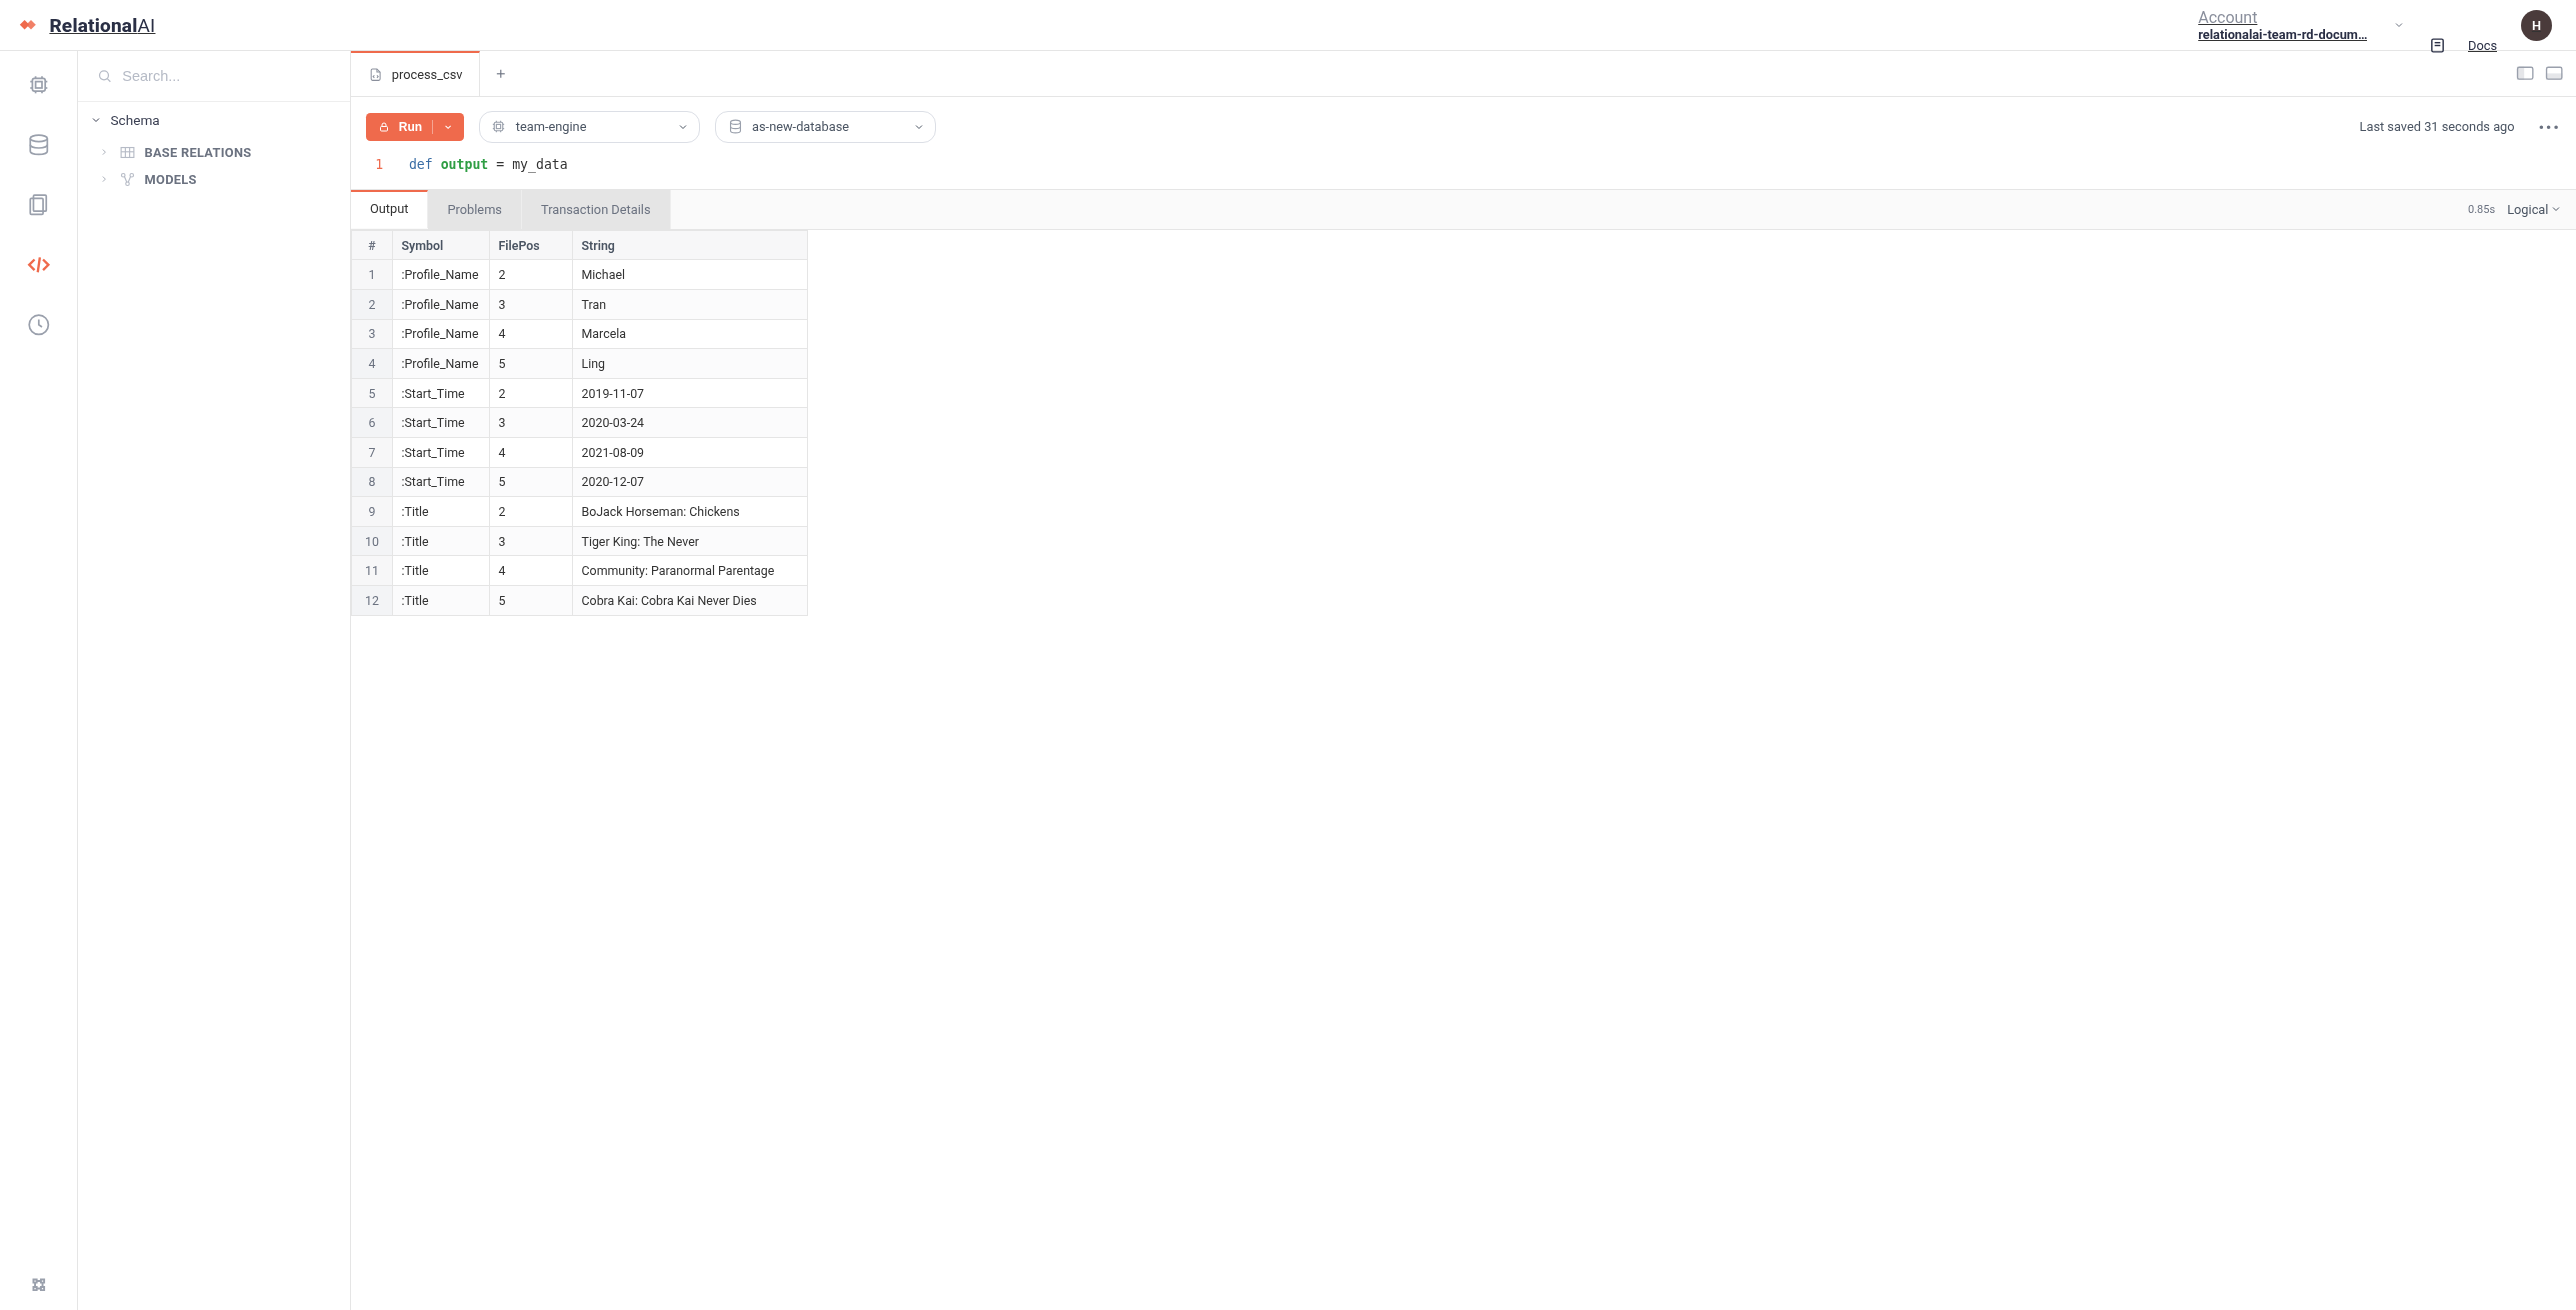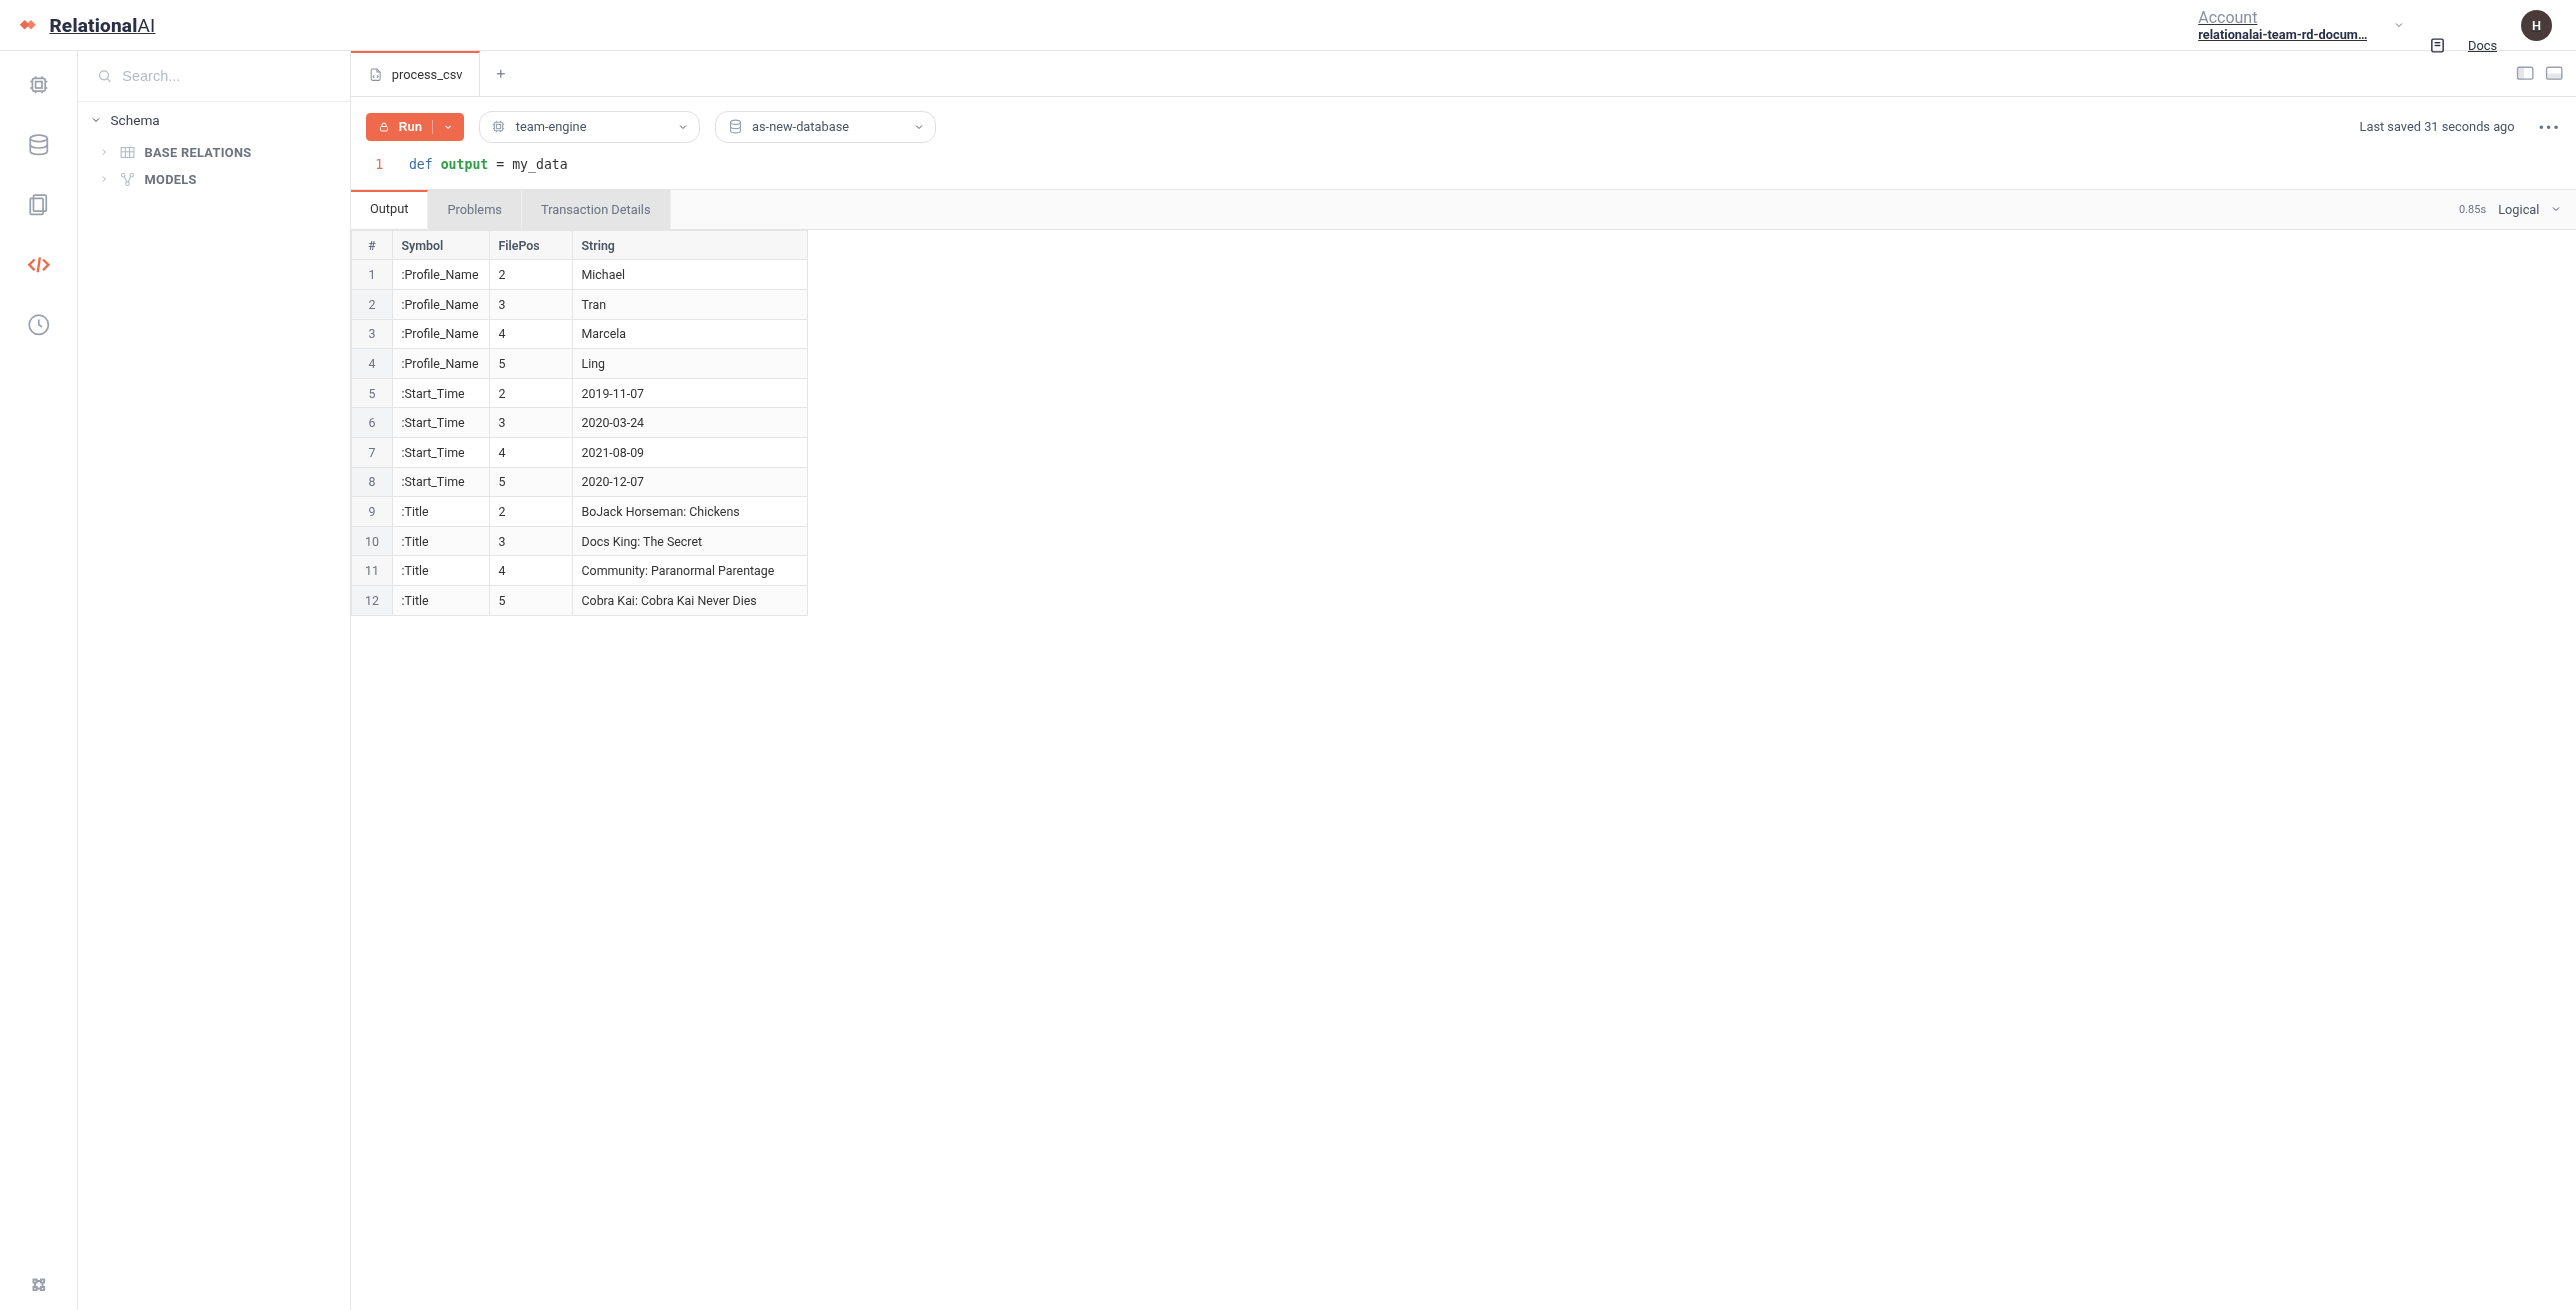--- a/index.html
+++ b/index.html
@@ -77,21 +77,21 @@
   .tok-out { color:#2f9e44; font-weight:600;}
   .tok-plain { color:#333; }
 
   
   .results-wrap { border-top:0.9px solid #e5e5e5; display:flex; flex-direction:column; flex:1; min-height:0;}
   .result-tabs { display:flex; align-items:center; border-bottom:0.9px solid #e5e5e5; background:#fafafa; padding-right:13.6px;}
   .rtab { padding:12px 19px; font-size:12.8px; color:#6b7280; cursor:pointer; border-right:0.9px solid #eee; background:#e5e5e5;}
   .rtab.active { color:#333; background:#fff; border-top:2.6px solid #ef6a4c; margin-top:-0.9px; padding-top:9.4px;}
   .rtab-flex { flex:1; }
   .timing { font-size:11px; color:#6b7280; margin-right:12px;}
-  .view-select { display:flex; align-items:center; gap:11px; color:#4b5563; font-size:12.8px; cursor:pointer;}
+  .view-select { display:flex; align-items:center; gap:2px; color:#4b5563; font-size:12.8px; cursor:pointer;}
 
   
   .table-scroll { overflow:auto; }
   table.output { border-collapse:collapse; font-size:12.4px;}
   table.output th, table.output td { border:0.9px solid #e5e5e5; padding:6.8px 8.5px; text-align:left; white-space:nowrap;}
   table.output thead th { background:#f7f7f8; color:#4b5563; font-weight:600;}
   table.output tbody tr:nth-child(even) td { background:#fbfbfc; }
   table.output tbody tr:nth-child(even) td.idx { background:#f3f4f6; }
   table.output td.idx, table.output th.idx { background:#f7f7f8; color:#6b7280; text-align:center; width:41px;}
   .col-symbol { width:97px; }
@@ -445,21 +445,21 @@
               <tr>
                 <td class="idx">9</td>
                 <td>:Title</td>
                 <td>2</td>
                 <td>BoJack Horseman: Chickens</td>
               </tr>
               <tr>
                 <td class="idx">10</td>
                 <td>:Title</td>
                 <td>3</td>
-                <td>Docs King: The Secret</td>
+                <td>Tiger King: The Never</td>
               </tr>
               <tr>
                 <td class="idx">11</td>
                 <td>:Title</td>
                 <td>4</td>
                 <td>Community: Paranormal Parentage</td>
               </tr>
               <tr>
                 <td class="idx">12</td>
                 <td>:Title</td>

